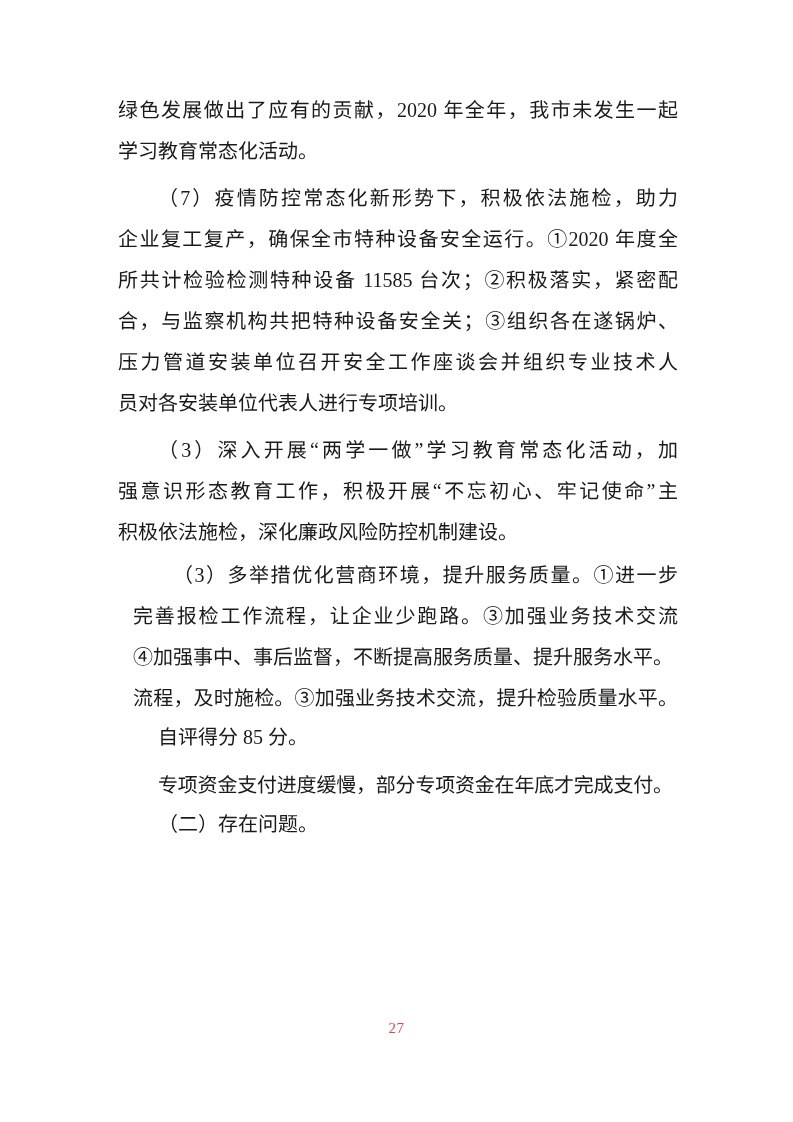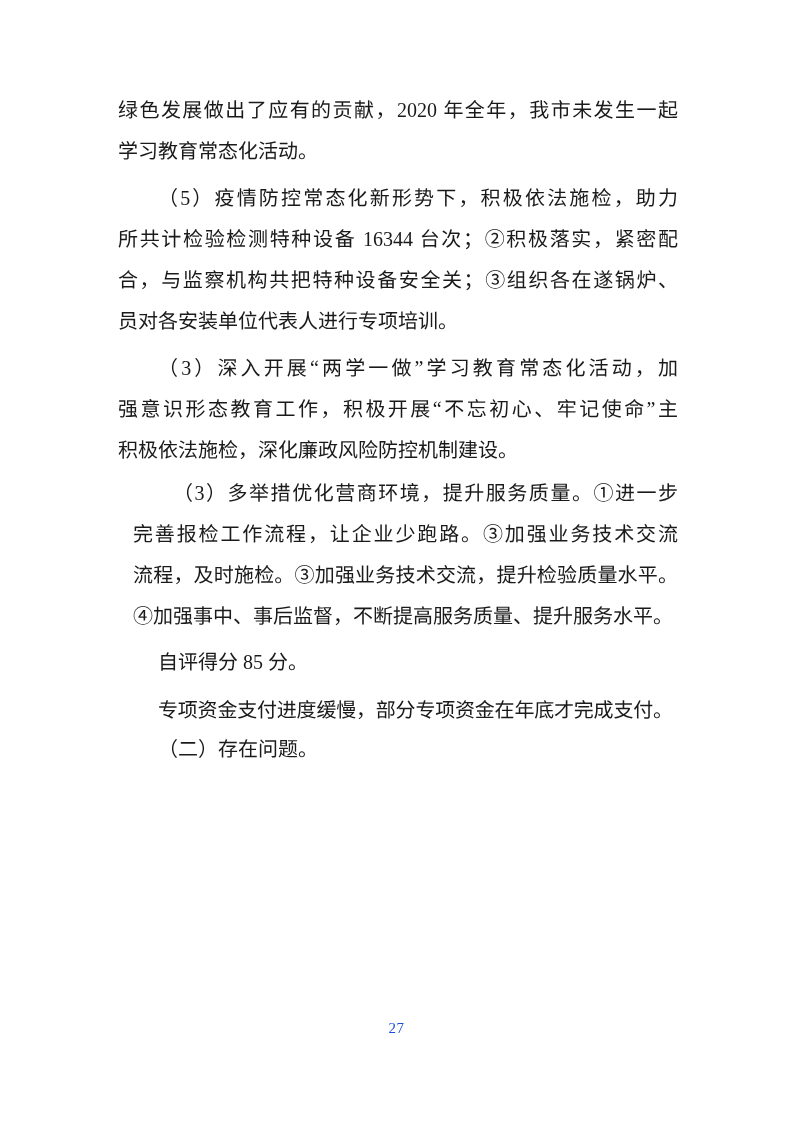--- a/index.html
+++ b/index.html
@@ -35,60 +35,62 @@
     text-align-last: justify;
     -moz-text-align-last: justify;
   }
   .para.ind .line.first { text-indent: 2em; }
   .para.tight { line-height: 36px; }
   .para.snug  { letter-spacing: -0.2px; }
   .p2 { margin-top: 6px; }
   .p3 { margin-top: 6px; }
   .p4 { margin-top: 2px; margin-left: 15px; }
   .p5 { margin-top: -6px; }
-  .p6 { margin-top: 7px; }
+  .p6 { }
   .p8 { margin-top: 10px; }
   .page-footer {
     position: absolute;
     left: 0;
     right: 0;
     top: 1019px;
     text-align: center;
   }
   .page-number {
     font-size: 15px;
-    color: #1d4ed8;
+    color: #ef4444;
     letter-spacing: 0.5px;
   }
 </style>
 </head>
 <body>
 
 <main class="page">
   <section class="text-block">
     <div class="para p1">
         <div class="line first fill">绿色发展做出了应有的贡献，2020 年全年，我市未发生一起</div>
         <div class="line">学习教育常态化活动。</div>
       </div>
     <div class="para ind p2">
-        <div class="line first fill">（5）疫情防控常态化新形势下，积极依法施检，助力</div>
-        <div class="line fill">所共计检验检测特种设备 16344 台次；②积极落实，紧密配</div>
+        <div class="line first fill">（7）疫情防控常态化新形势下，积极依法施检，助力</div>
+        <div class="line fill">企业复工复产，确保全市特种设备安全运行。①2020 年度全</div>
+        <div class="line fill">所共计检验检测特种设备 11585 台次；②积极落实，紧密配</div>
         <div class="line fill">合，与监察机构共把特种设备安全关；③组织各在遂锅炉、</div>
+        <div class="line fill">压力管道安装单位召开安全工作座谈会并组织专业技术人</div>
         <div class="line">员对各安装单位代表人进行专项培训。</div>
       </div>
     <div class="para ind p3">
         <div class="line first fill">（3）深入开展“两学一做”学习教育常态化活动，加</div>
         <div class="line fill">强意识形态教育工作，积极开展“不忘初心、牢记使命”主</div>
         <div class="line">积极依法施检，深化廉政风险防控机制建设。</div>
       </div>
     <div class="para ind p4">
         <div class="line first fill">（3）多举措优化营商环境，提升服务质量。①进一步</div>
         <div class="line fill">完善报检工作流程，让企业少跑路。③加强业务技术交流</div>
+        <div class="line">④加强事中、事后监督，不断提高服务质量、提升服务水平。</div>
         <div class="line fill">流程，及时施检。③加强业务技术交流，提升检验质量水平。</div>
-        <div class="line">④加强事中、事后监督，不断提高服务质量、提升服务水平。</div>
       </div>
     <div class="para ind tight p6">
         <div class="line first">自评得分 85 分。</div>
       </div>
     <div class="para ind snug p8">
         <div class="line first">专项资金支付进度缓慢，部分专项资金在年底才完成支付。</div>
       </div>
     <div class="para ind tight p7">
         <div class="line first">（二）存在问题。</div>
       </div>

